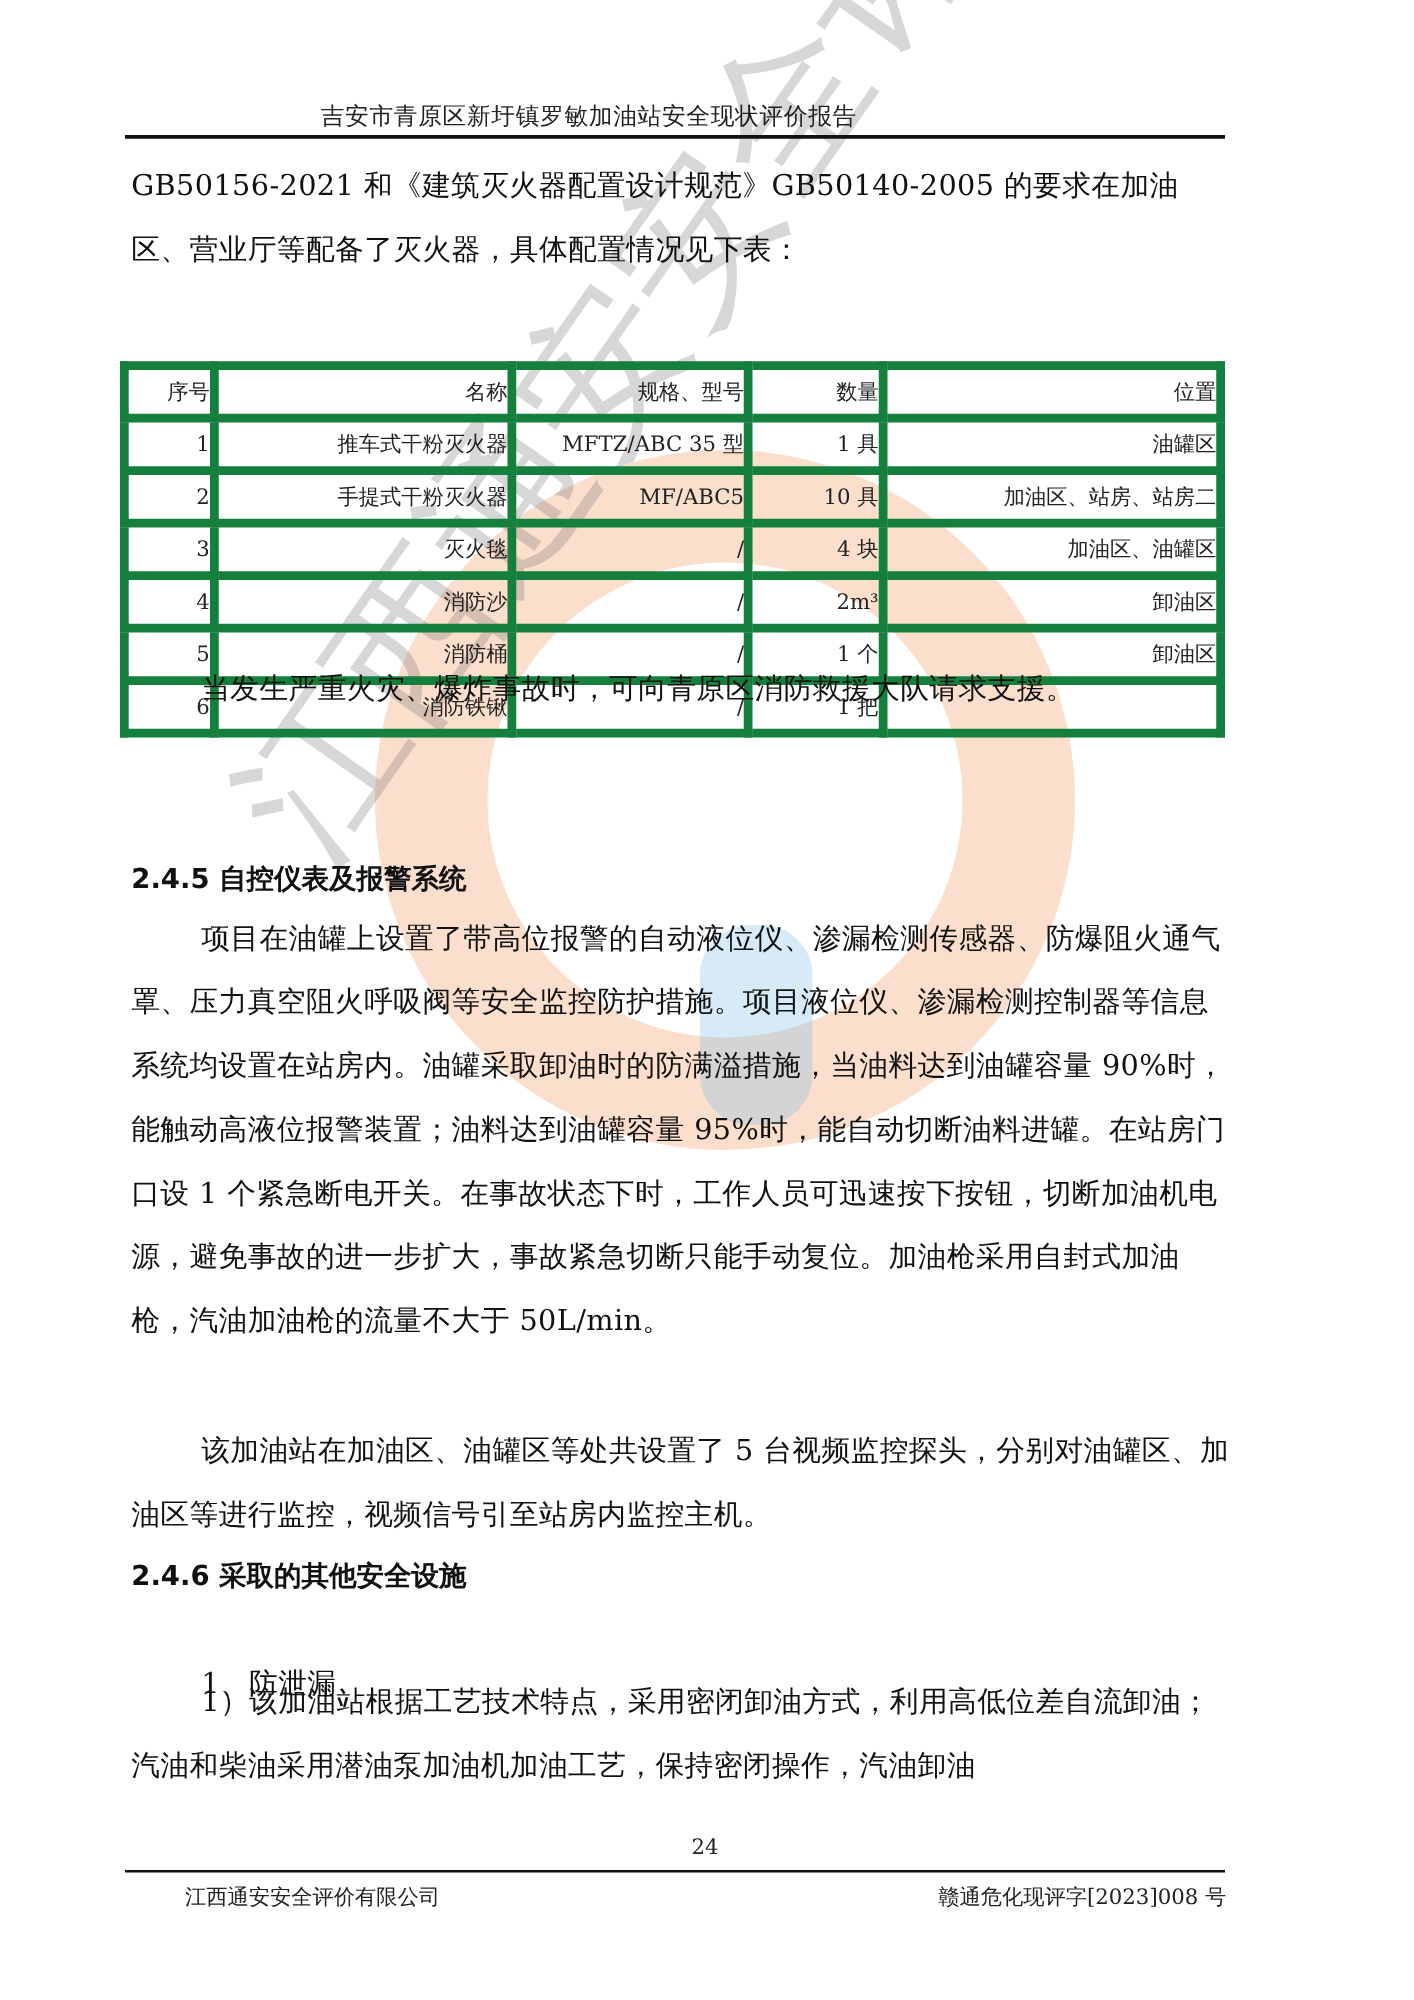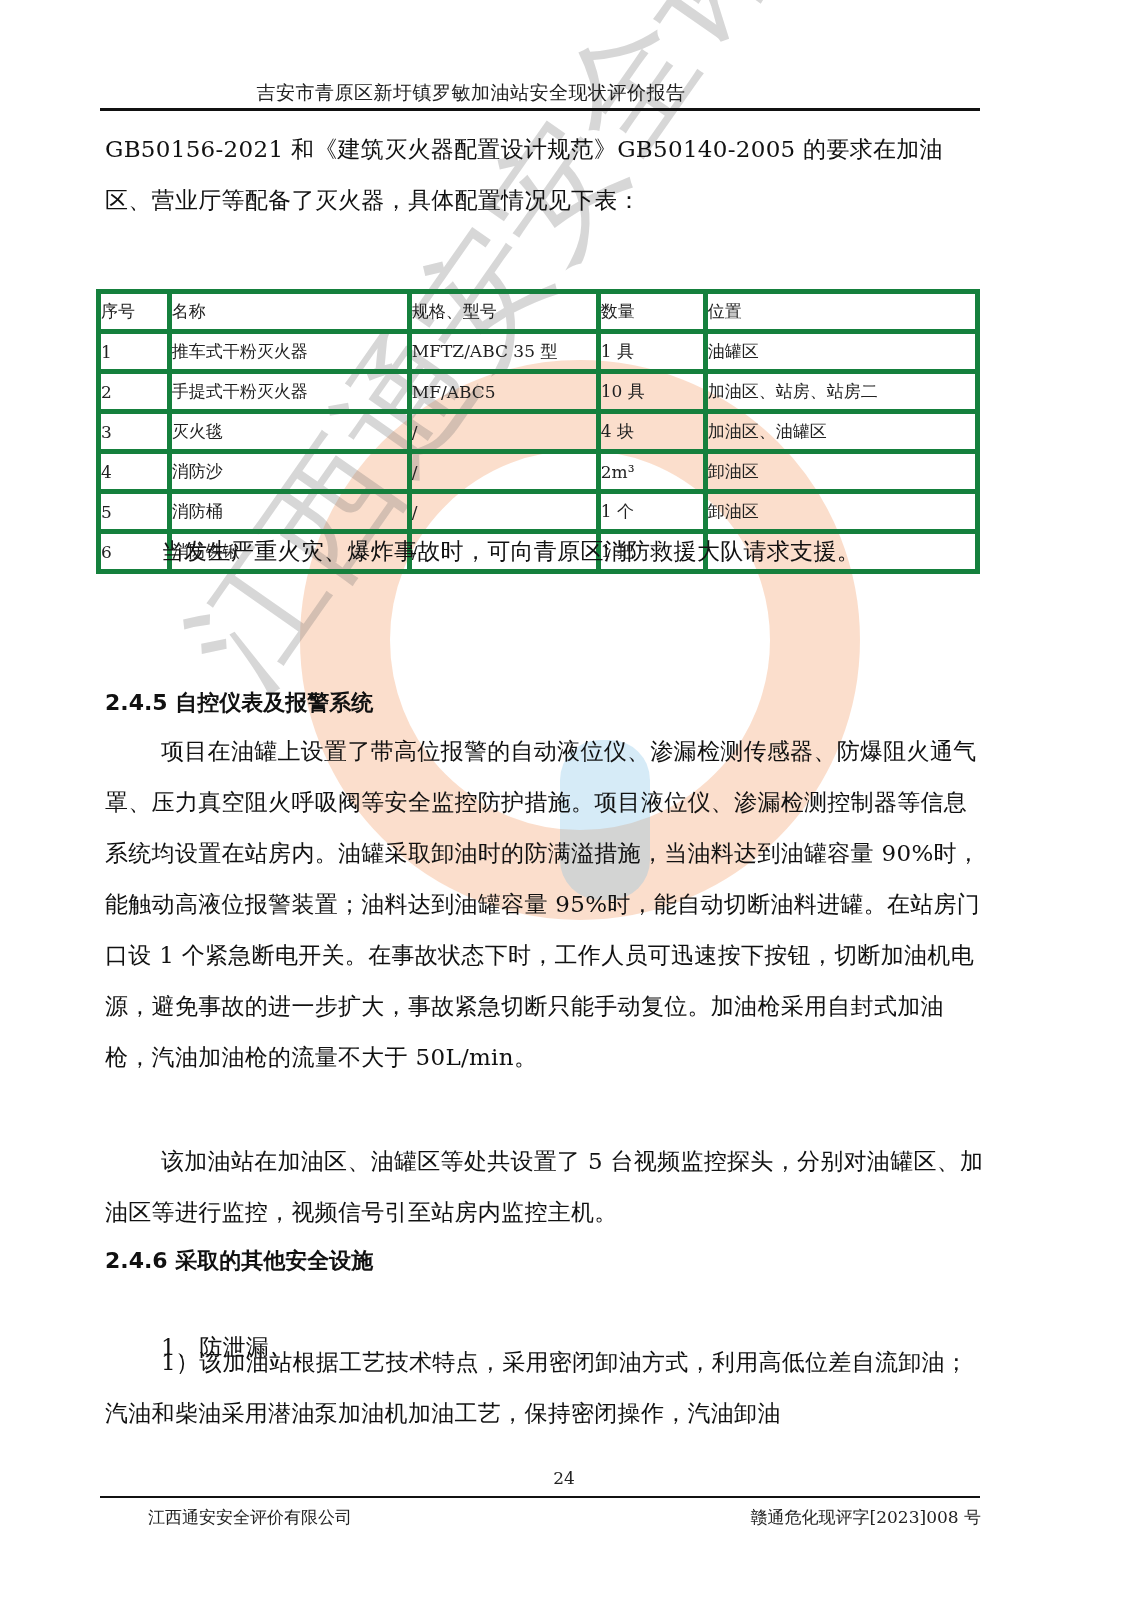--- a/index.html
+++ b/index.html
@@ -10,21 +10,21 @@
   .header-title { position: absolute; top: 80px; left: 0; width: 942px; text-align: center;
                   font-size: 19px; letter-spacing: 0.5px; color: #222; }
   .header-rule { position: absolute; top: 108px; left: 100px; width: 880px; height: 3px; background: #111; }
 
   .para { position: absolute; left: 105px; width: 880px; font-size: 23px; line-height: 51px; letter-spacing: 0.3px; }
   .indent { text-indent: 56px; }
   .caption { position: absolute; top: 230px; left: 0; width: 1131px; text-align: center; font-size: 23px; }
 
   table.equip { position: absolute; top: 289px; left: 96px; width: 884px; border-collapse: collapse;
                 font-size: 17px; color: #222; }
-  table.equip th, table.equip td { border: 5px solid #15803d; height: 35px; text-align: left; font-weight: normal; padding: 0; }
+  table.equip th, table.equip td { border: 7px solid #15803d; height: 35px; text-align: right; font-weight: normal; padding: 0; }
   table.equip .c1 { width: 68px; } table.equip .c2 { width: 245px; } table.equip .c3 { width: 188px; }
   table.equip .c4 { width: 105px; } table.equip .c5 { width: 278px; }
 
   .heading { position: absolute; left: 105px; font-family: "DejaVu Sans", "Liberation Sans", sans-serif;
              font-weight: bold; font-size: 22px; }
 
   .page-number { position: absolute; top: 1468px; left: 0; width: 1128px; text-align: center; font-size: 17px; color: #222; }
   .footer-rule { position: absolute; top: 1496px; left: 100px; width: 880px; height: 2px; background: #111; }
   .footer-left { position: absolute; top: 1506px; left: 148px; font-size: 17px; color: #222; }
   .footer-right { position: absolute; top: 1506px; right: 150px; font-size: 17px; color: #222; }

